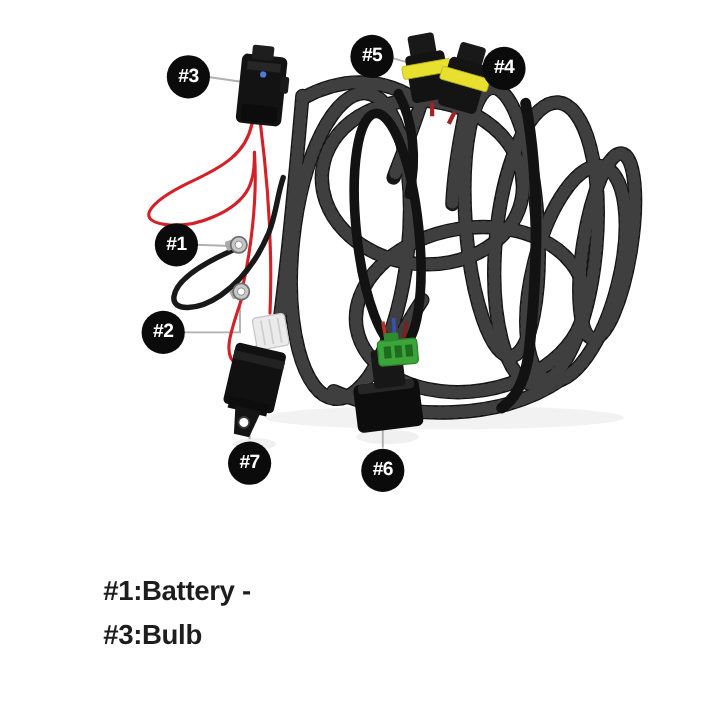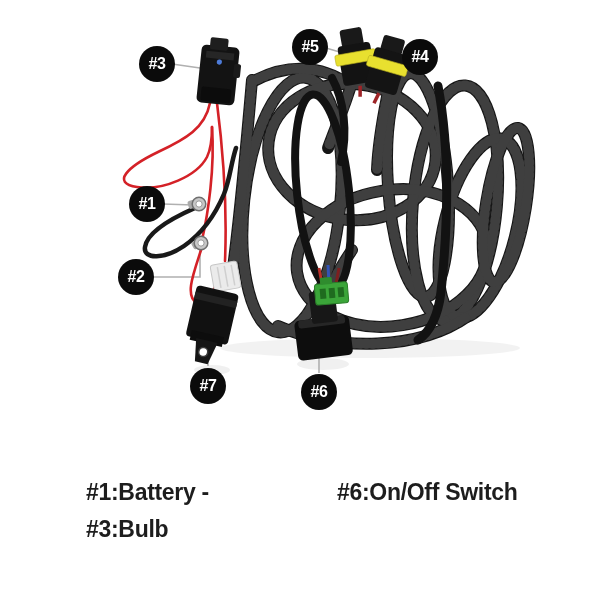--- a/index.html
+++ b/index.html
@@ -163,17 +163,16 @@
   <div class="badge" style="left:292px;top:29px">#5</div>
   <div class="badge" style="left:301px;top:374px">#6</div>
   <div class="badge" style="left:190px;top:368px">#7</div>
 
   <div class="legend">
     <div class="col col-left">
       <div>#1:Battery -</div>
       <div>#3:Bulb</div>
     </div>
     <div class="col col-right">
-      <div>#6:On/Off Switch</div>
     </div>
   </div>
 
 </div>
 
 </body></html>

